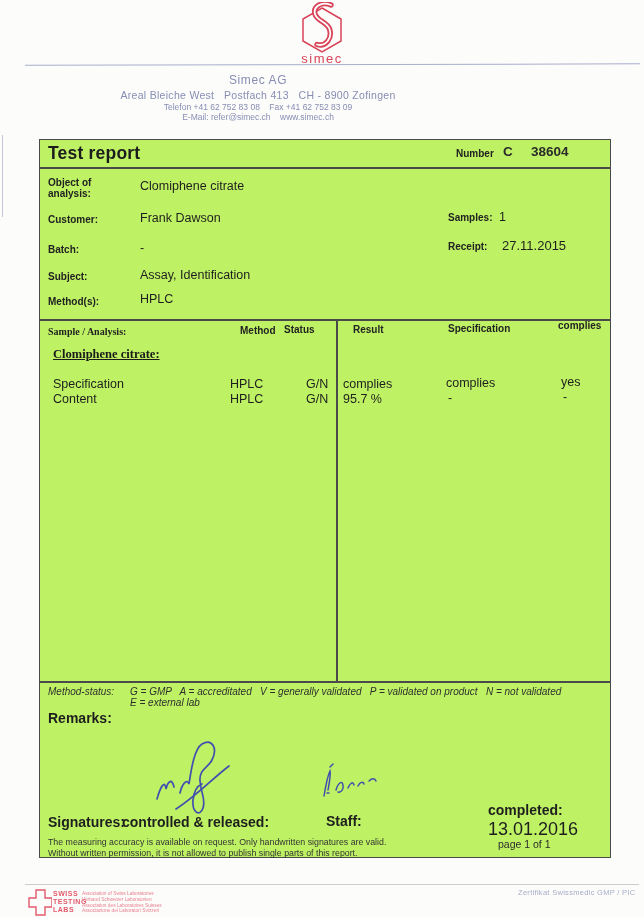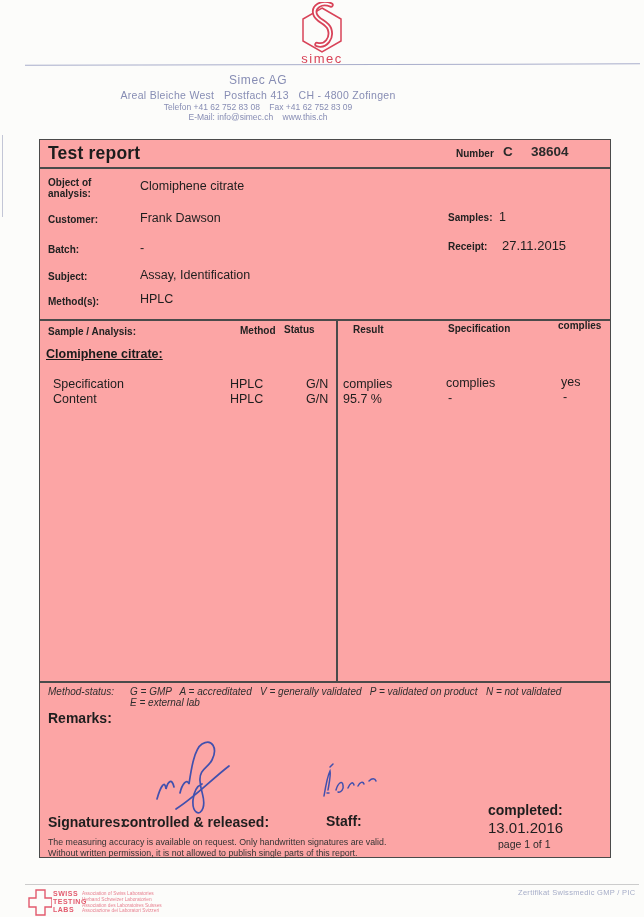--- a/index.html
+++ b/index.html
@@ -20,21 +20,21 @@
   
   .hdr-company { font-size: 12px; letter-spacing: 0.6px; }
   .hdr-address { font-size: 10.5px; letter-spacing: 0.3px; }
   .hdr-small   { font-size: 8.5px; }
   .hdr-rule { height: 1px; background: #a9aecb; transform: rotate(-0.12deg); }
   .edge-artifact { width: 1px; background: #c3c6d6; }
   
   .report-box {
     left: 39px; top: 139px; width: 572px; height: 719px;
     border: 1.5px solid #4a4a4a;
-    background: #fca5a5;
+    background: #bef264;
   }
   .divider-h { position: absolute; left: 0; width: 100%; height: 1.5px; background: #4a4a4a; }
   .divider-v { position: absolute; width: 1.5px; background: #4a4a4a; }
   .title { font-size: 17.5px; font-weight: bold; letter-spacing: 0.2px; color: #1c1c1c; }
   .lbl  { font-size: 10px; font-weight: bold; color: #222; }
   .val  { font-size: 12.5px; color: #1e1e1e; }
   .val-lg { font-size: 13px; color: #1e1e1e; }
   .group-title { font-size: 12.5px; font-weight: bold; text-decoration: underline; color: #1a1a1a; }
   .legend { font-size: 10px; color: #2e2e2e; font-style: italic; }
   .disc { font-size: 8.8px; line-height: 11.2px; color: #333; }
@@ -55,23 +55,23 @@
     <polygon points="36,6 55,17 55,39 36,50 17,39 17,17" fill="none" stroke="#d84358" stroke-width="1.5"></polygon>
     <path d="M 45 3 C 35 -1, 27 5, 29 12 C 31 19, 41 20, 43.5 27 C 46.5 36, 40 45, 31 42.5" fill="none" stroke="#d84358" stroke-width="5.4" stroke-linecap="round"></path>
     <path d="M 45 3 C 35 -1, 27 5, 29 12 C 31 19, 41 20, 43.5 27 C 46.5 36, 40 45, 31 42.5" fill="none" stroke="#fdfdfc" stroke-width="1.8" stroke-linecap="round"></path>
     <text x="36" y="61" text-anchor="middle" font-size="13" letter-spacing="1.5" fill="#d84358" font-family="Liberation Sans, sans-serif">simec</text>
   </svg>
 </div>
 
 <div class="abs hdr-rule" style="left:25px; top:64px; width:615px;"></div>
 
 <div class="abs center blue hdr-company" style="top:73px;">Simec AG</div>
-<div class="abs center blue hdr-address pre" style="top:89px;">Areal Bleiche West   Postfach 413   CH - 4800 Zofingen</div>
+<div class="abs center blue hdr-address pre" style="top:89px;">Areal Bleiche West   Postfach 413   CH - 8900 Zofingen</div>
 <div class="abs center blue hdr-small pre" style="top:102px;">Telefon +41 62 752 83 08    Fax +41 62 752 83 09</div>
-<div class="abs center blue hdr-small pre" style="top:112px;">E-Mail: info@simec.ch    www.this.ch</div>
+<div class="abs center blue hdr-small pre" style="top:112px;">E-Mail: refer@simec.ch    www.simec.ch</div>
 
 <div class="abs report-box">
 
   <div class="abs title" style="left:8px; top:3px;">Test report</div>
   <div class="abs lbl" style="left:416px; top:8px;">Number</div>
   <div class="abs bold" style="left:463px; top:4px; font-size:13.5px;">C</div>
   <div class="abs bold" style="left:491px; top:4px; font-size:13.5px;">38604</div>
   <div class="divider-h" style="top:27px;"></div>
 
   <div class="abs lbl" style="left:8px; top:37px;">Object of</div>
@@ -91,28 +91,28 @@
   <div class="abs lbl" style="left:8px; top:131px;">Subject:</div>
   <div class="abs val" style="left:100px; top:128px;">Assay, Identification</div>
 
   <div class="abs lbl" style="left:8px; top:156px;">Method(s):</div>
   <div class="abs val" style="left:100px; top:152px;">HPLC</div>
 
   <div class="divider-h" style="top:179px;"></div>
 
   <div class="divider-v" style="left:296px; top:179px; height:362px;"></div>
 
-  <div class="abs lbl" style="left:8px; top:186px;">Sample / Analysis:</div>
+  <div class="abs lbl" style="left:8px; top:186px;font-family:Liberation Serif, serif;">Sample / Analysis:</div>
   <div class="abs lbl" style="left:200px; top:185px;">Method</div>
   <div class="abs lbl" style="left:244px; top:184px;">Status</div>
   <div class="abs lbl" style="left:303px; top:184px;padding-left:10px;">Result</div>
   <div class="abs lbl" style="left:408px; top:183px;">Specification</div>
   <div class="abs lbl" style="left:518px; top:180px;">complies</div>
 
-  <div class="abs group-title" style="left:6px; top:207px;">Clomiphene citrate:</div>
+  <div class="abs group-title" style="left:13px; top:207px;font-family:Liberation Serif, serif;">Clomiphene citrate:</div>
 
   <div>
     <div class="abs val" style="left:13px; top:237px;">Specification</div>
     <div class="abs val" style="left:190px; top:237px;">HPLC</div>
     <div class="abs val" style="left:266px; top:237px;">G/N</div>
     <div class="abs val" style="left:303px; top:237px;">complies</div>
     <div class="abs val" style="left:406px; top:236px;">complies</div>
     <div class="abs val" style="left:521px; top:235px;">yes</div>
   </div>
 
@@ -154,21 +154,21 @@
         <path d="M52 19 C55 16, 58 16, 59 19"></path>
       </g>
     </svg>
   </div>
 
   <div class="abs sig-lbl" style="left:8px; top:674px;">Signatures:</div>
   <div class="abs sig-lbl" style="left:82px; top:674px;">controlled &amp; released:</div>
   <div class="abs sig-lbl" style="left:286px; top:673px;">Staff:</div>
 
   <div class="abs sig-lbl" style="left:448px; top:662px;">completed:</div>
-  <div class="abs val-lg" style="left:448px; top:679px; font-size:15px;">13.01.2016</div>
+  <div class="abs val-lg" style="left:448px; top:679px; font-size:18px;">13.01.2016</div>
   <div class="abs" style="left:458px; top:698px; font-size:10.5px;">page 1 of 1</div>
 
   <div class="abs disc" style="left:8px; top:697px;">The measuring accuracy is available on request. Only handwritten signatures are valid.</div>
   <div class="abs disc" style="left:8px; top:708px;">Without written permission, it is not allowed to publish single parts of this report.</div>
 
 </div>
 
 <div class="abs ftr-rule" style="left:25px; top:884px; width:614px;"></div>
 
 <div class="abs" style="left:28px; top:888px; width:24px; height:29px;">

